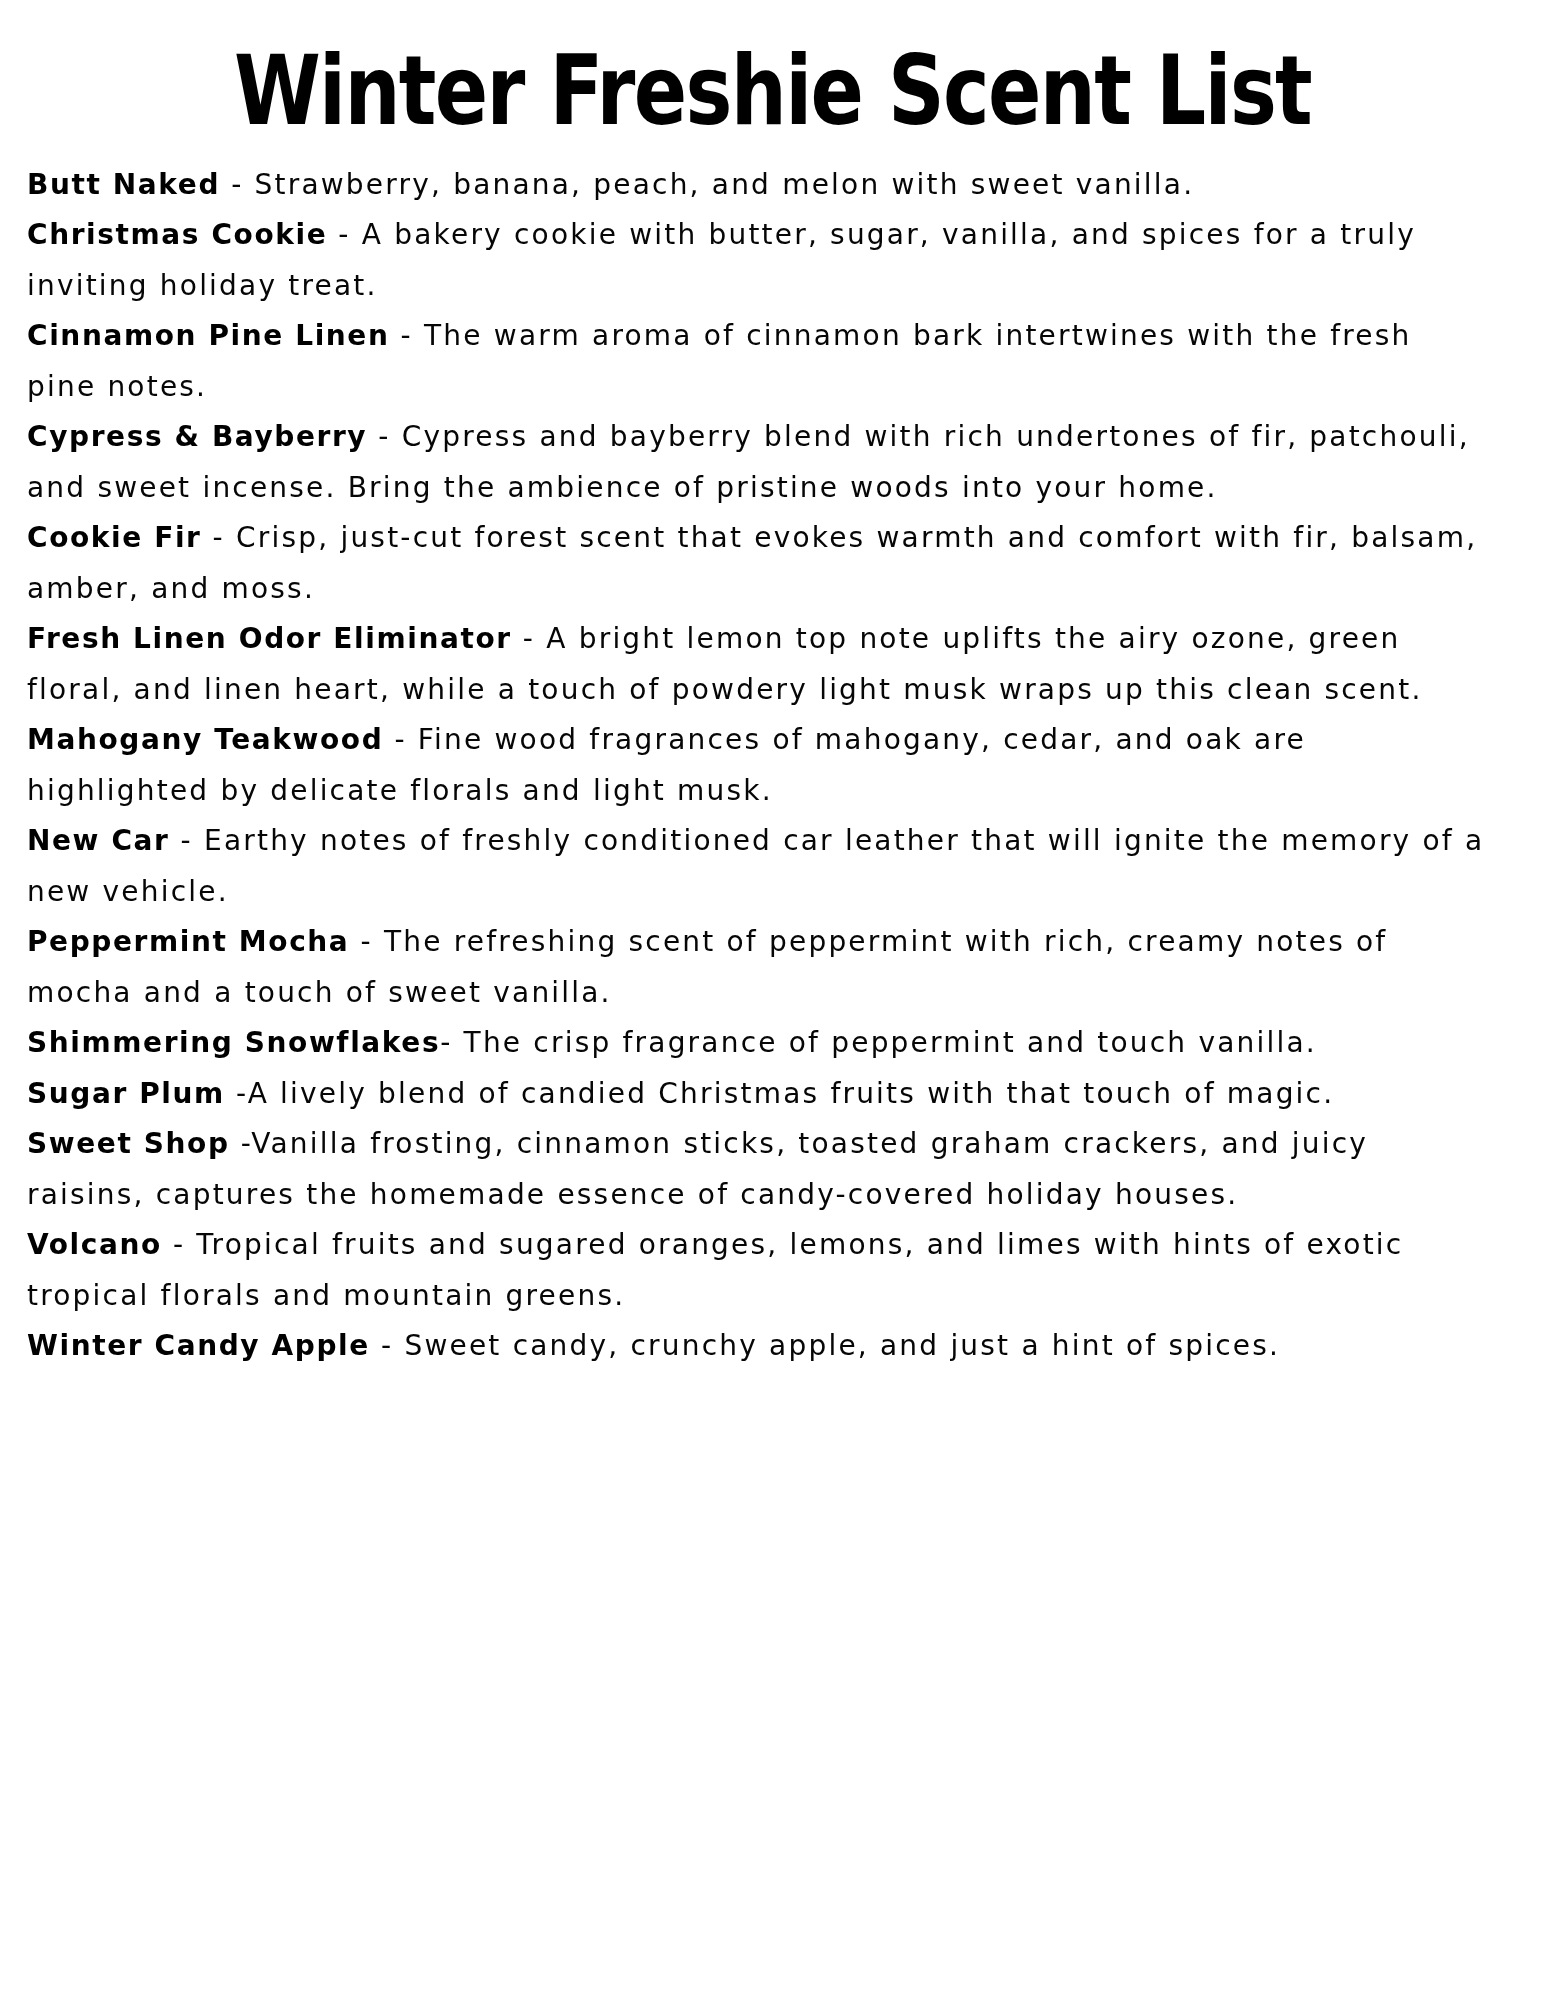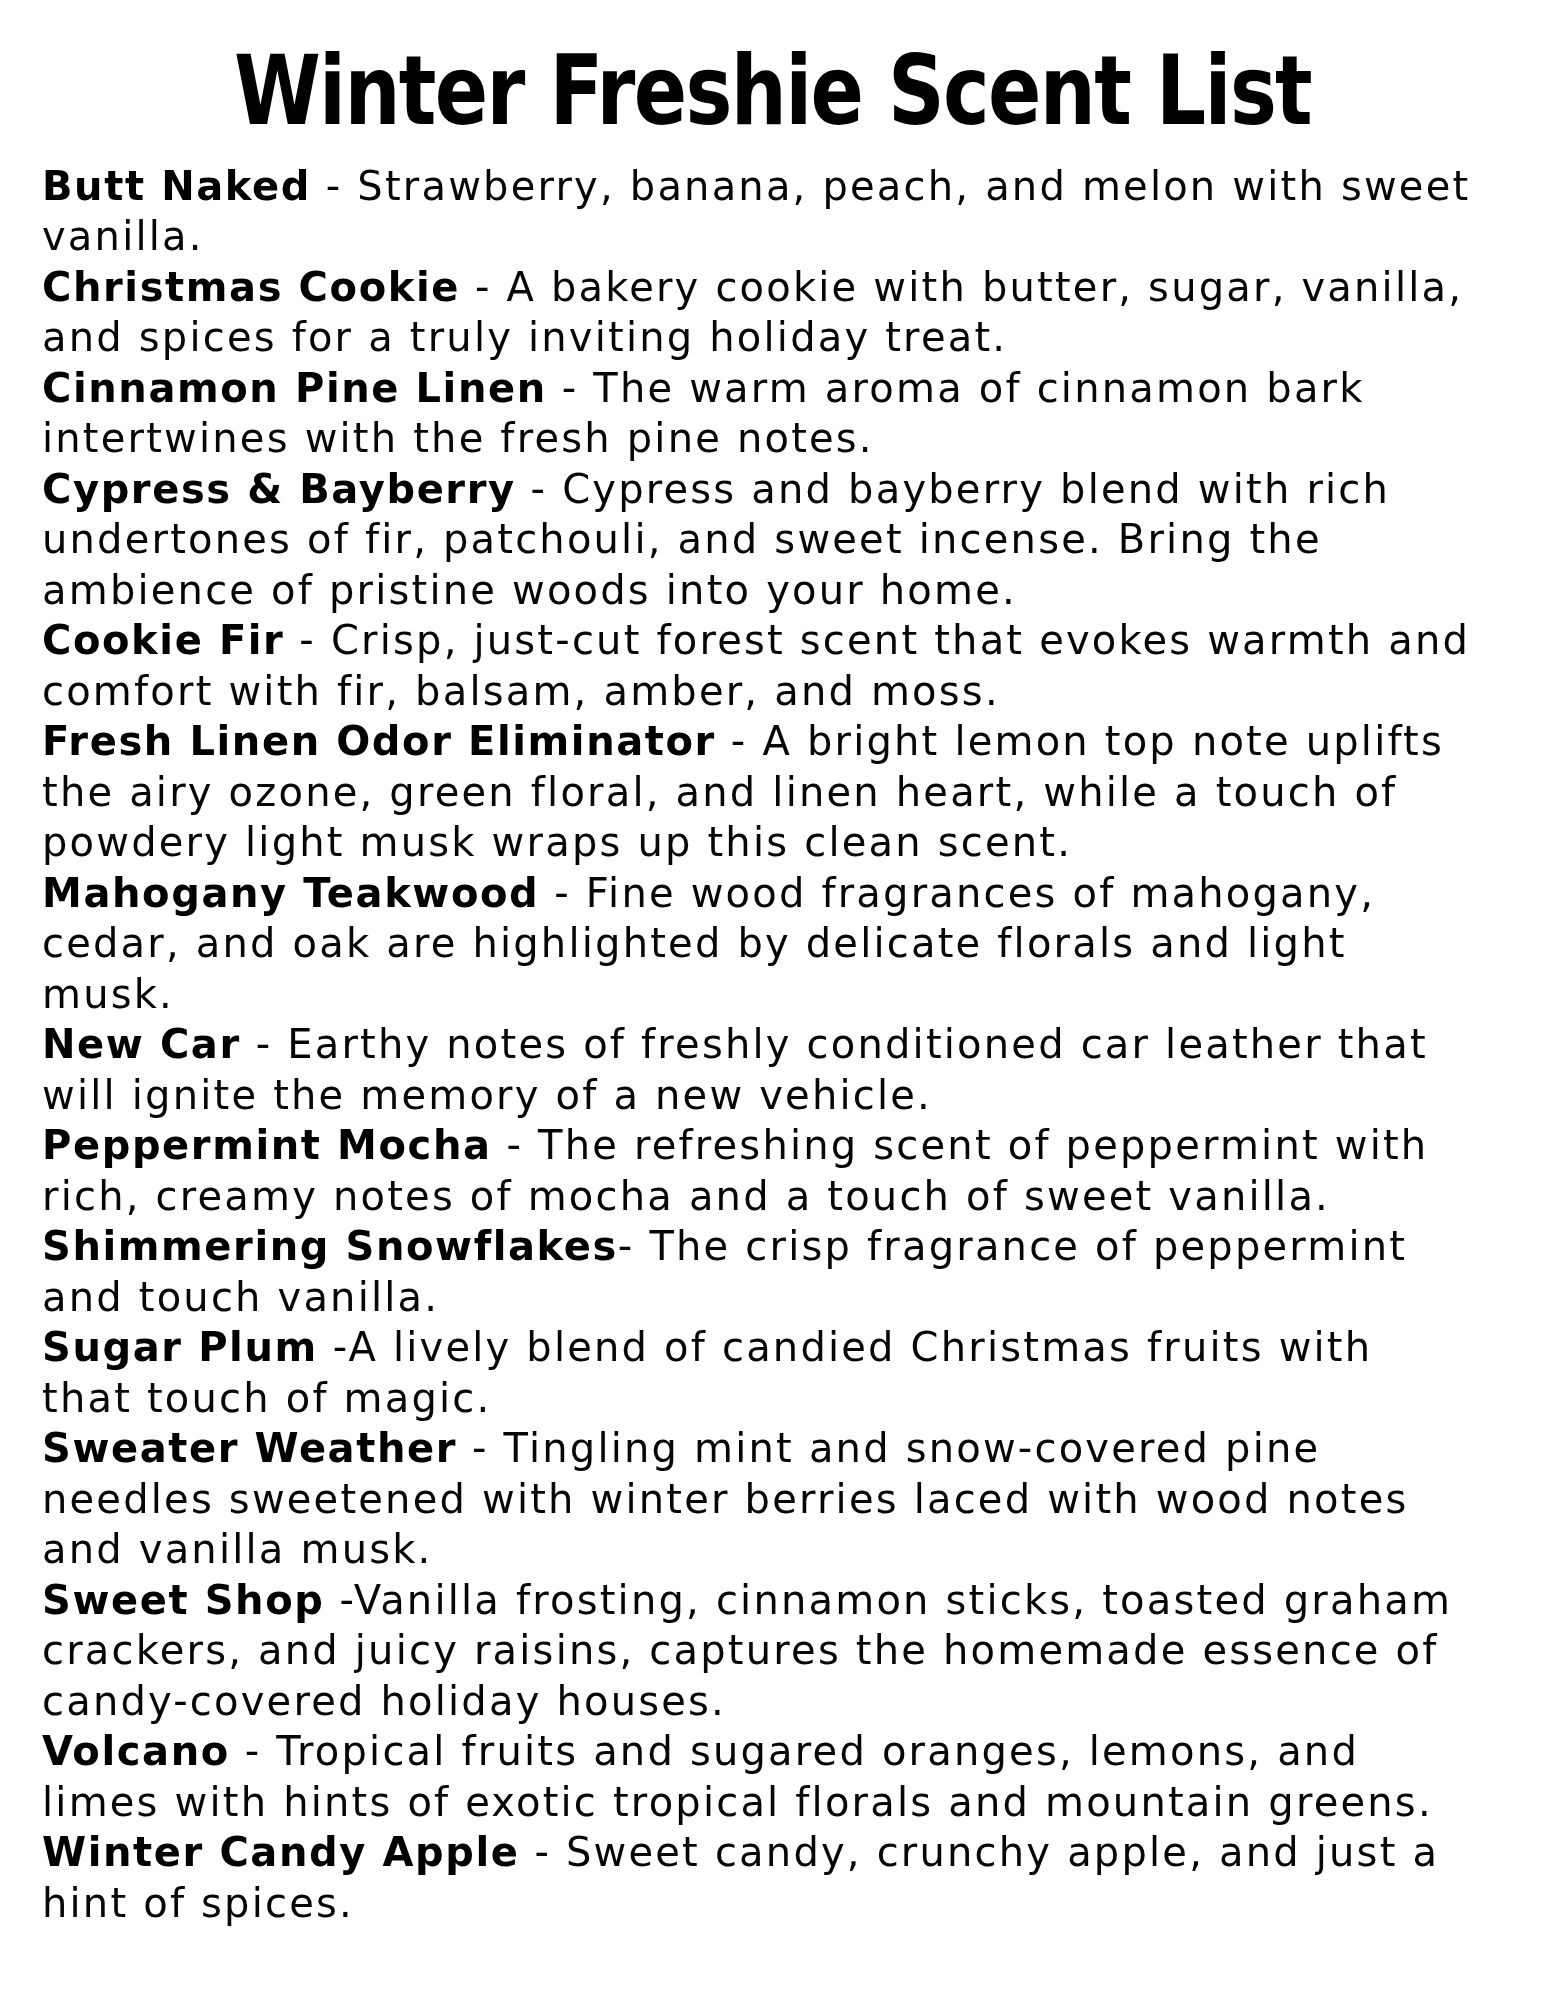--- a/index.html
+++ b/index.html
@@ -26,23 +26,23 @@
     font-weight: 800;
     font-size: 96px;
     line-height: 1.12;
     letter-spacing: -2px;
     transform: scaleX(0.82);
     transform-origin: 50% 50%;
     white-space: nowrap;
     color: #000000;
   }
   .scent-list {
-    margin: 15px;
+    margin: 0;
     padding: 0 58px 0 27px;
-    font-size: 40px;
+    font-size: 28px;
     line-height: 50.5px;
     letter-spacing: 2.2px;
     color: #060606;
   }
   .scent-entry {
     margin: 0;
     padding: 0;
   }
   .scent-name {
     font-weight: 700;
@@ -61,18 +61,17 @@
       <p class="scent-entry"><span class="scent-name">Christmas Cookie</span><span class="scent-sep"> - </span><span class="scent-desc">A bakery cookie with butter, sugar, vanilla, and spices for a truly inviting holiday treat.</span></p>
       <p class="scent-entry"><span class="scent-name">Cinnamon Pine Linen</span><span class="scent-sep"> - </span><span class="scent-desc">The warm aroma of cinnamon bark intertwines with the fresh pine notes.</span></p>
       <p class="scent-entry"><span class="scent-name">Cypress &amp; Bayberry</span><span class="scent-sep"> - </span><span class="scent-desc">Cypress and bayberry blend with rich undertones of fir, patchouli, and sweet incense. Bring the ambience of pristine woods into your home.</span></p>
       <p class="scent-entry"><span class="scent-name">Cookie Fir</span><span class="scent-sep"> - </span><span class="scent-desc">Crisp, just-cut forest scent that evokes warmth and comfort with fir, balsam, amber, and moss.</span></p>
       <p class="scent-entry"><span class="scent-name">Fresh Linen Odor Eliminator</span><span class="scent-sep"> - </span><span class="scent-desc">A bright lemon top note uplifts the airy ozone, green floral, and linen heart, while a touch of powdery light musk wraps up this clean scent.</span></p>
       <p class="scent-entry"><span class="scent-name">Mahogany Teakwood</span><span class="scent-sep"> - </span><span class="scent-desc">Fine wood fragrances of mahogany, cedar, and oak are highlighted by delicate florals and light musk.</span></p>
       <p class="scent-entry"><span class="scent-name">New Car</span><span class="scent-sep"> - </span><span class="scent-desc">Earthy notes of freshly conditioned car leather that will ignite the memory of a new vehicle.</span></p>
       <p class="scent-entry"><span class="scent-name">Peppermint Mocha</span><span class="scent-sep"> - </span><span class="scent-desc">The refreshing scent of peppermint with rich, creamy notes of mocha and a touch of sweet vanilla.</span></p>
       <p class="scent-entry"><span class="scent-name">Shimmering Snowflakes</span><span class="scent-sep">- </span><span class="scent-desc">The crisp fragrance of peppermint and touch vanilla.</span></p>
       <p class="scent-entry"><span class="scent-name">Sugar Plum</span><span class="scent-sep"> -</span><span class="scent-desc">A lively blend of candied Christmas fruits with that touch of magic.</span></p>
-      <p class="scent-entry"><span class="scent-name">Sweater Weather</span><span class="scent-sep"> - </span><span class="scent-desc">Tingling mint and snow-covered pine needles sweetened with winter berries laced with wood notes and vanilla musk.</span></p>
       <p class="scent-entry"><span class="scent-name">Sweet Shop</span><span class="scent-sep"> -</span><span class="scent-desc">Vanilla frosting, cinnamon sticks, toasted graham crackers, and juicy raisins, captures the homemade essence of candy-covered holiday houses.</span></p>
       <p class="scent-entry"><span class="scent-name">Volcano</span><span class="scent-sep"> - </span><span class="scent-desc">Tropical fruits and sugared oranges, lemons, and limes with hints of exotic tropical florals and mountain greens.</span></p>
       <p class="scent-entry"><span class="scent-name">Winter Candy Apple</span><span class="scent-sep"> - </span><span class="scent-desc">Sweet candy, crunchy apple, and just a hint of spices.</span></p>
     </div>
 </div>
 
 </body></html>

